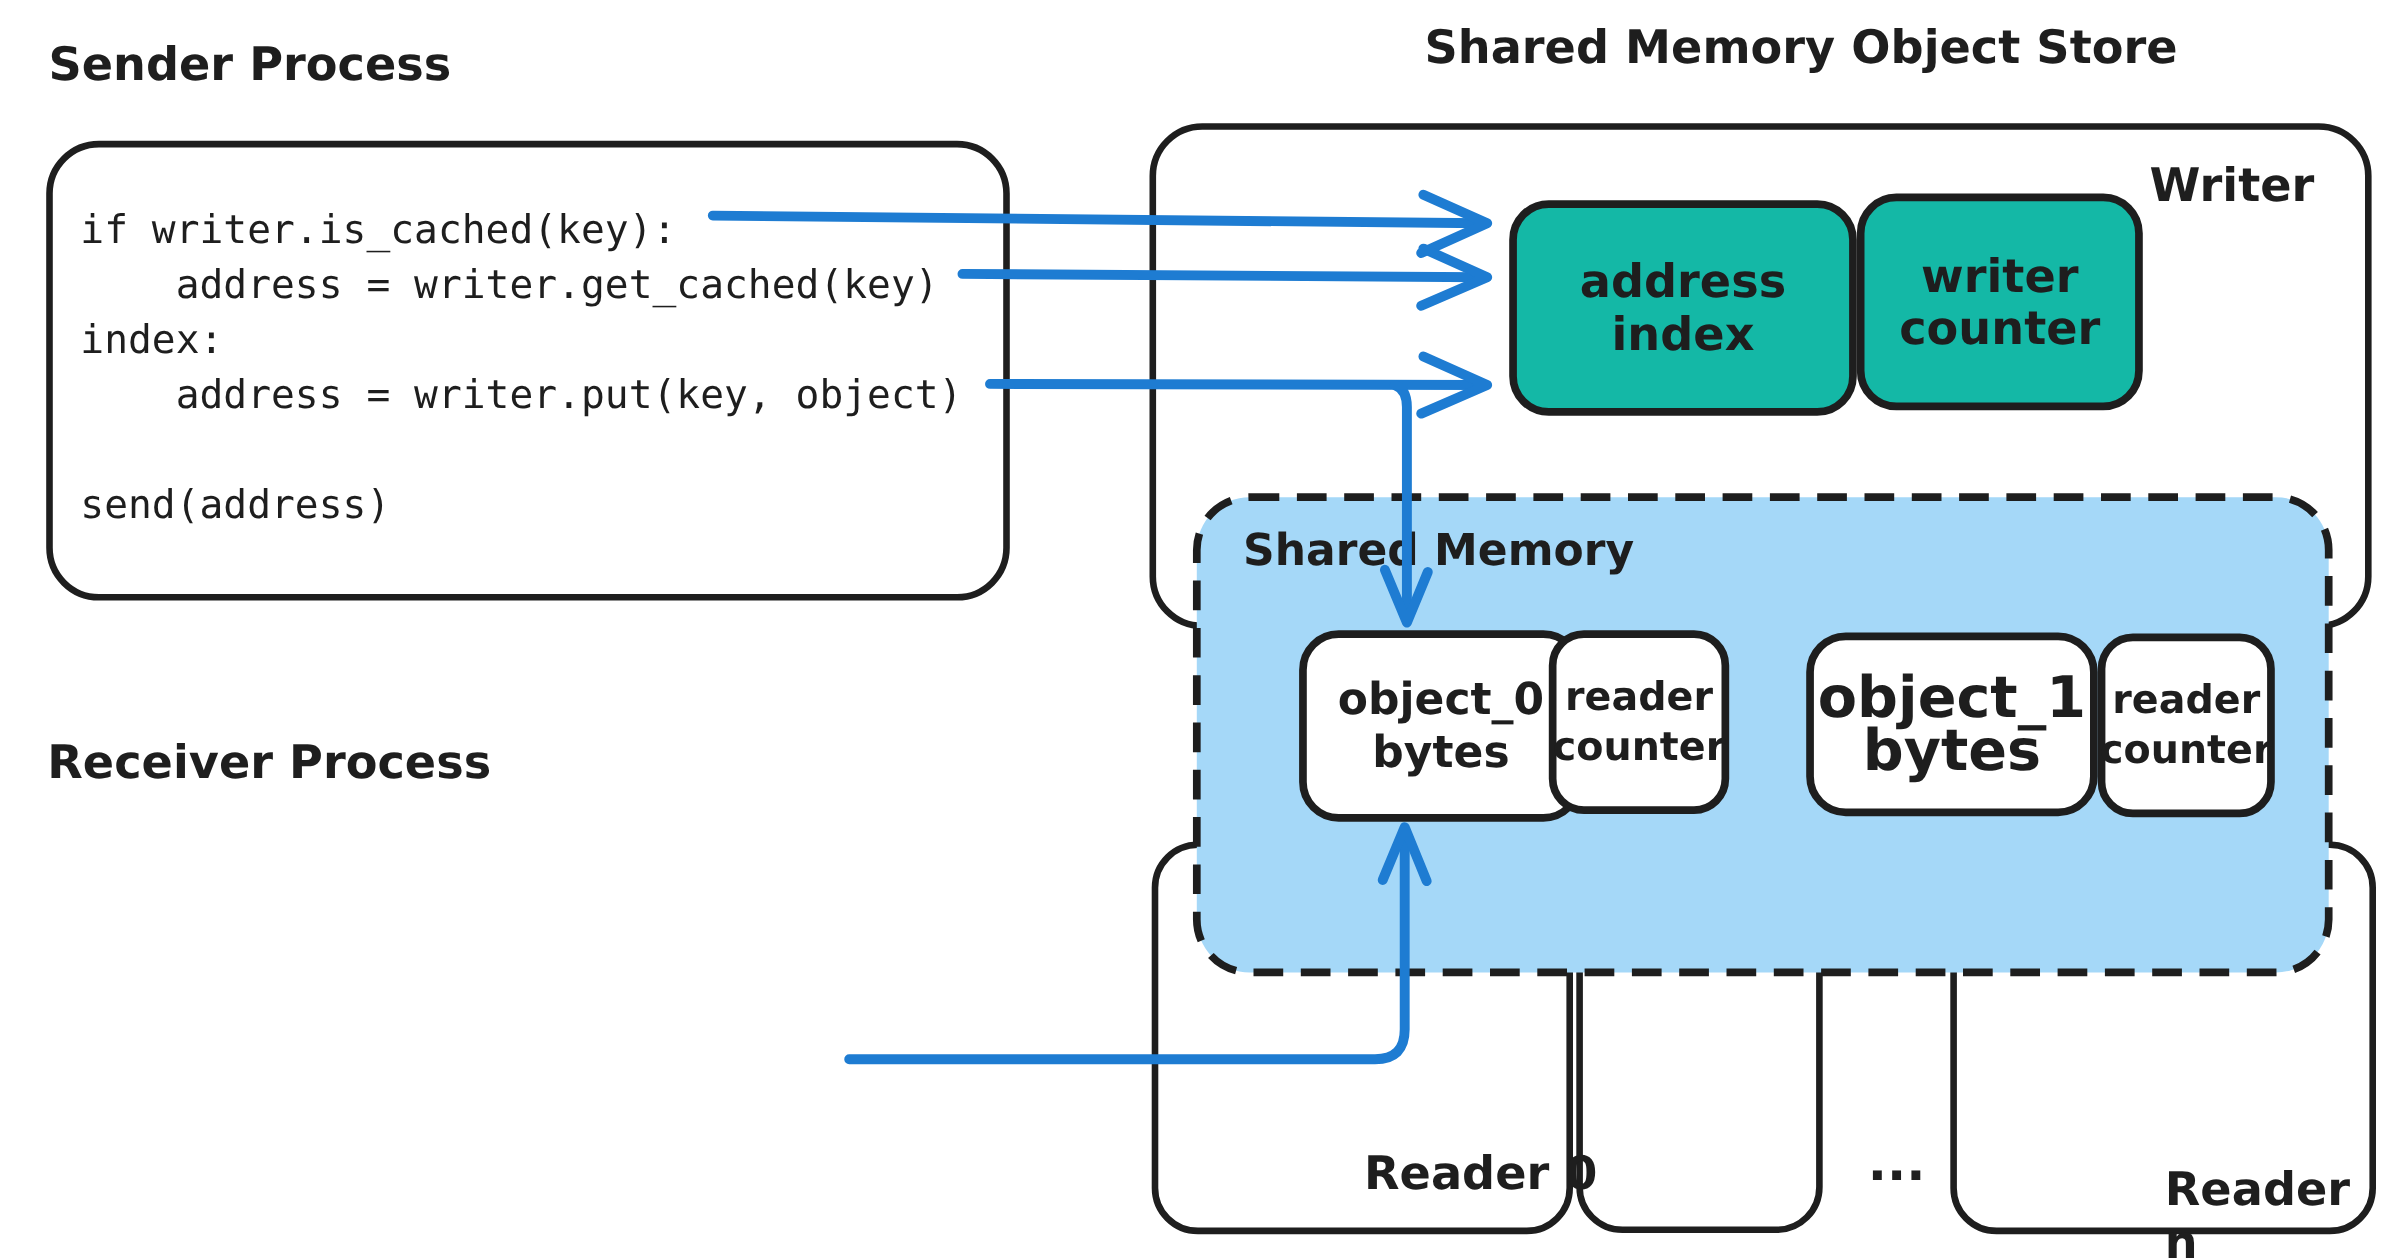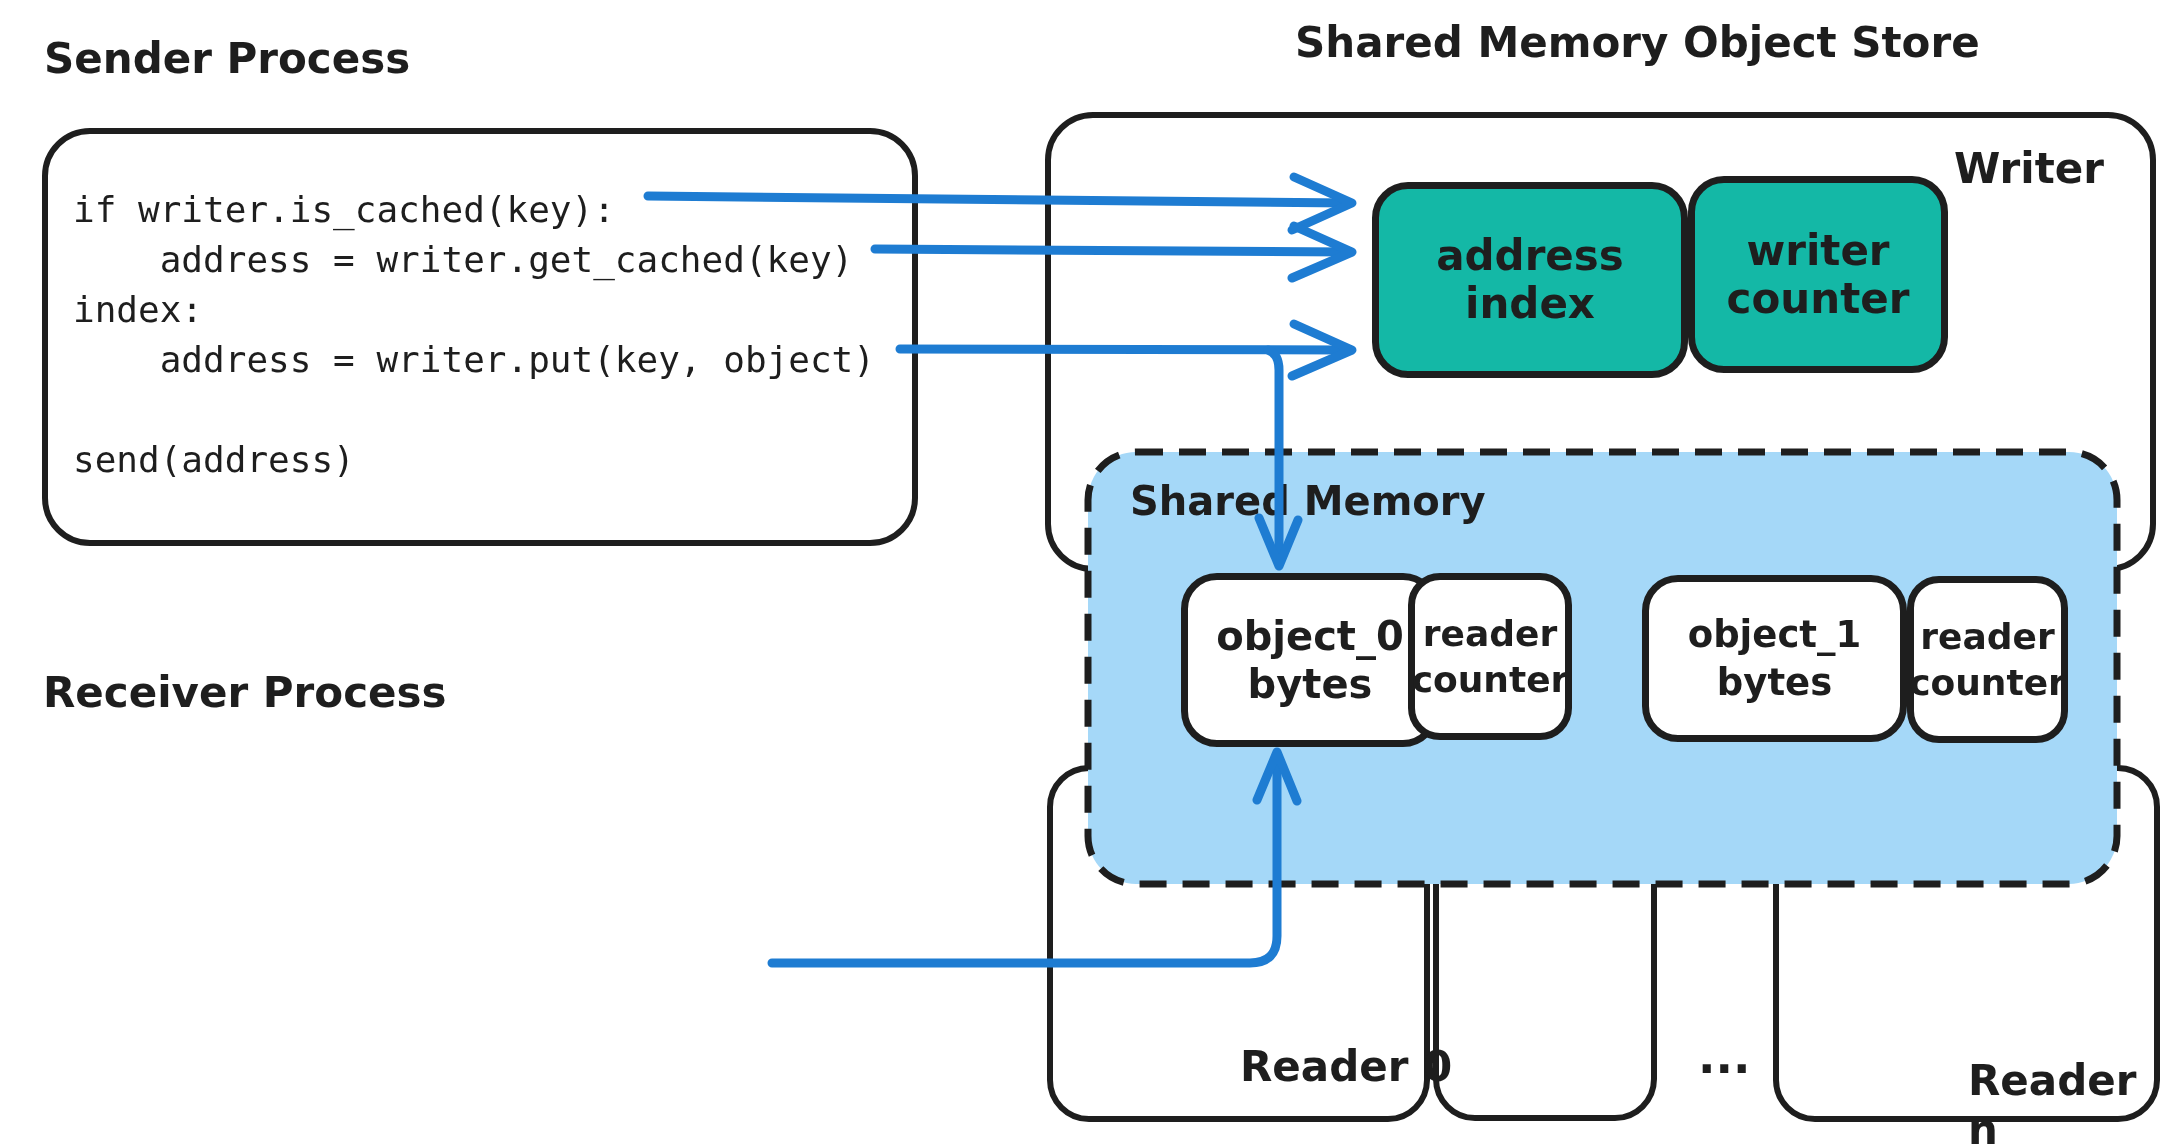--- a/index.html
+++ b/index.html
@@ -67,21 +67,21 @@
 
   <div class="cell white layer3" style="left:1145px;top:573px;width:258px;height:174px;margin-left:36px;">
     <div class="box-label" style="font-size:40px;">object_0
 bytes</div>
   </div>
   <div class="cell white layer3" style="left:1408px;top:573px;width:164px;height:167px;border-radius:32px;">
     <div class="box-label" style="font-size:36px;line-height:46px;">reader
 counter</div>
   </div>
   <div class="cell white layer3" style="left:1642px;top:575px;width:265px;height:167px;">
-    <div class="box-label" style="font-size:37px;">object_1
+    <div class="box-label" style="font-size:52px;">object_1
 bytes</div>
   </div>
   <div class="cell white layer3" style="left:1907px;top:576px;width:161px;height:167px;border-radius:32px;">
     <div class="box-label" style="font-size:36px;line-height:46px;">reader
 counter</div>
   </div>
 
   <div class="cell blue layer3" style="left:1372px;top:182px;width:316px;height:196px;">
     <div class="box-label" style="font-size:42px;">address
 index</div>

